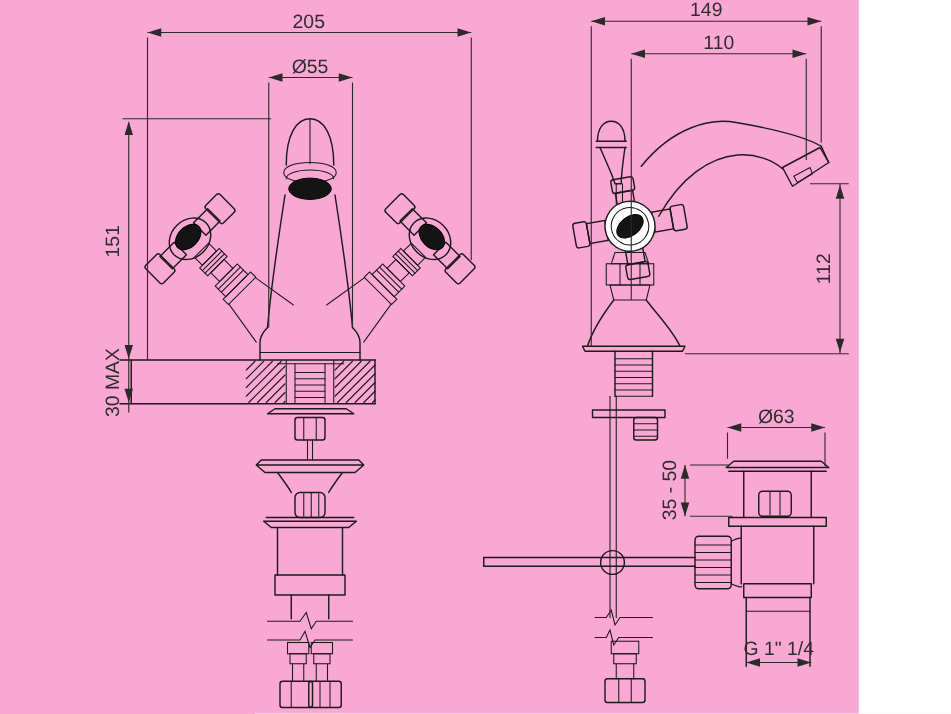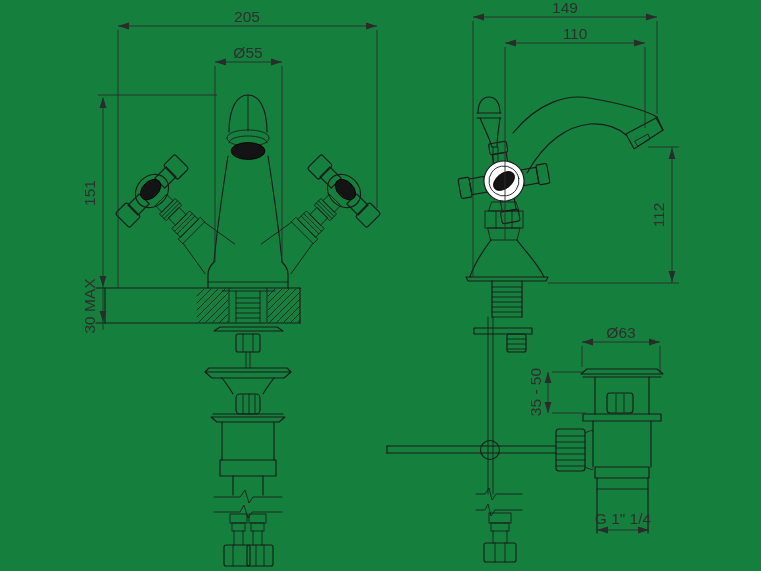--- a/index.html
+++ b/index.html
@@ -1,16 +1,16 @@
 <!DOCTYPE html>
 <html><head>
 <meta charset="utf-8">
 <style>
   html,body{margin:0;padding:0;background:#ffffff;}
-  .page{width:761px;height:571px;background:#15803d;position:relative;overflow:hidden;}
+  .page{width:687px;height:571px;background:#f9a8d4;position:relative;overflow:hidden;}
   svg{display:block;}
   svg text{font-family:"Liberation Sans","DejaVu Sans",sans-serif;font-size:15.5px;fill:#2e2e2e;}
   .ol{stroke:#1b1b1b;stroke-width:1.15;fill:none;stroke-linecap:round;stroke-linejoin:round;}
   .tn{stroke:#1b1b1b;stroke-width:0.85;fill:none;stroke-linecap:round;}
   .dim{stroke:#2b2b2b;stroke-width:0.9;fill:none;}
   .arr{fill:#2b2b2b;stroke:none;}
   .dark{fill:#141414;stroke:#000;stroke-width:0.8;}
   .wht{fill:#ffffff;}
 </style>
 </head>

